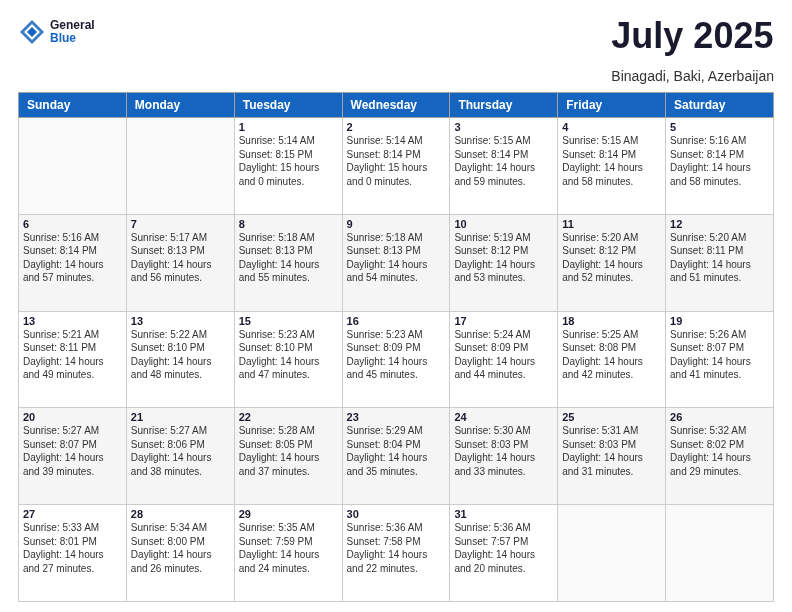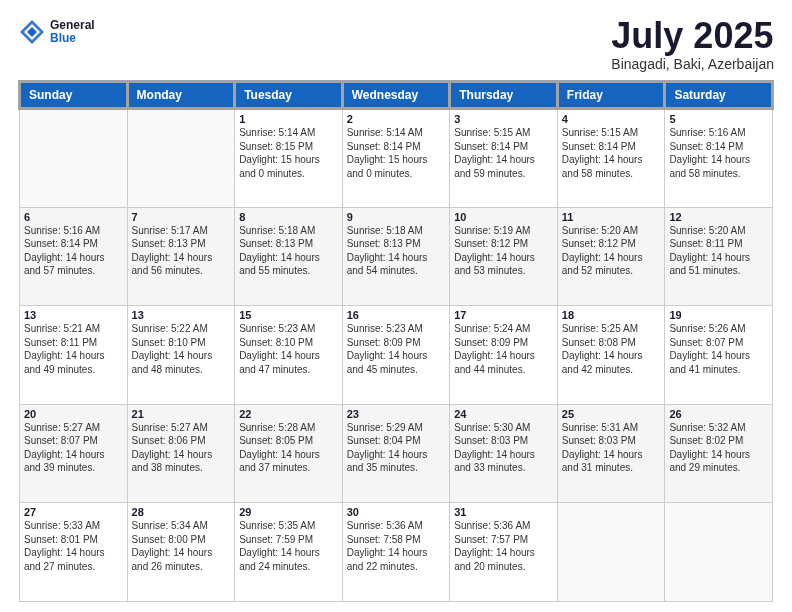--- a/index.html
+++ b/index.html
@@ -43,37 +43,37 @@
     }
     .main-title {
       font-size: 36px;
       font-weight: bold;
       color: #1a1a2e;
       line-height: 1;
     }
     .subtitle {
       font-size: 14px;
       color: #333;
-      margin-top: 2px;
+      margin-top: 14px;
     }
     .calendar {
       flex: 1;
       border: 1px solid #ccc;
       border-collapse: collapse;
       width: 100%;
       table-layout: fixed;
     }
     .calendar th {
       background: #1565c0;
       color: #fff;
       font-size: 12px;
       font-weight: bold;
       padding: 5px 8px;
       text-align: left;
-      border: 3px solid #a3a3a3;
+      border: 1px solid #a3a3a3;
     }
     .calendar td {
       border: 1px solid #ccc;
       vertical-align: top;
       padding: 3px 4px;
       font-size: 9.5px;
       color: #333;
       height: 82px;
     }
     .day-num {

